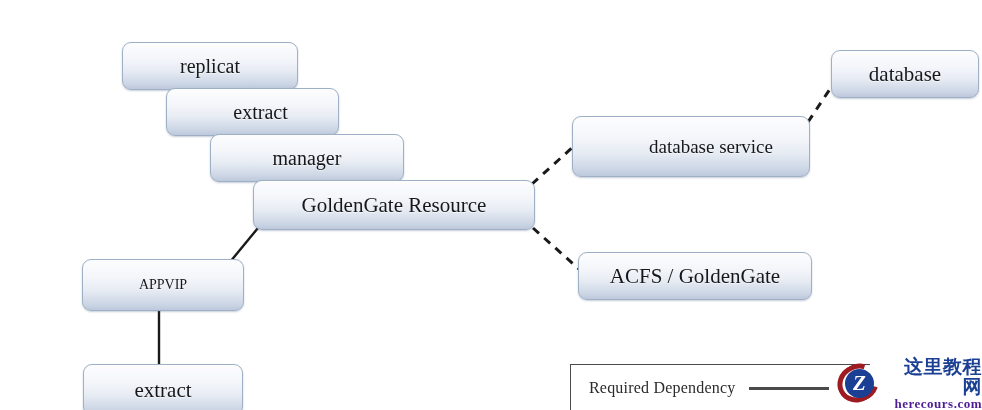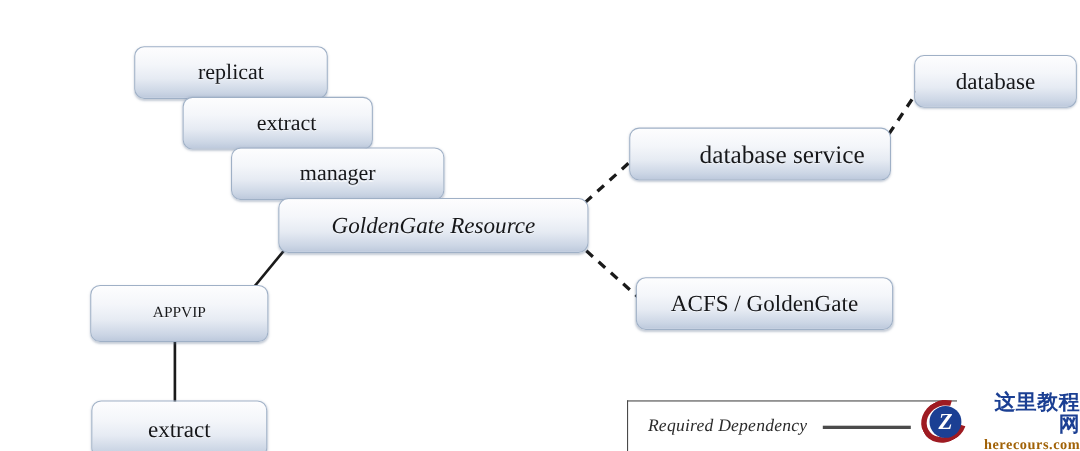--- a/index.html
+++ b/index.html
@@ -61,21 +61,20 @@
     border: 1px solid #4a4a4a;
     border-right: none;
     background: #ffffff;
   }
   .legend-row {
     position: absolute;
     left: 18px;
     display: flex;
     align-items: center;
     gap: 14px;
-    font-style: italic;
   }
   .legend-text {
     font-size: 16px;
     color: #2b2b2b;
     letter-spacing: 0.2px;
   }
   .legend-sample {
     display: block;
     width: 80px;
     height: 0;
@@ -137,21 +136,21 @@
     line-height: 1.05;
   }
   .wm-cn {
     color: #1b3f93;
     font-family: "DejaVu Sans", sans-serif;
     font-weight: bold;
     font-size: 19px;
     letter-spacing: 0.5px;
   }
   .wm-url {
-    color: #a16207;
+    color: #4c1d95;
     font-family: "Liberation Serif", serif;
     font-weight: bold;
     font-size: 13px;
     letter-spacing: 0.5px;
   }
 </style>
 </head>
 <body>
 
 <div id="canvas">
@@ -169,30 +168,30 @@
   <div id="nodes-layer">
       <div class="node" style="left: 122px; top: 42px; width: 176px; height: 48px; font-size: 20px;">
         <span class="node-label">replicat</span>
       </div>
       <div class="node" style="left: 166px; top: 88px; width: 173px; height: 48px; font-size: 20px; padding-left: 16px;">
         <span class="node-label">extract</span>
       </div>
       <div class="node" style="left: 210px; top: 134px; width: 194px; height: 48px; font-size: 20px;">
         <span class="node-label">manager</span>
       </div>
-      <div class="node" style="left: 253px; top: 180px; width: 282px; height: 50px; font-size: 21px; font-style: italic;">
+      <div class="node" style="left: 253px; top: 180px; width: 282px; height: 50px; font-size: 21px;">
         <span class="node-label">GoldenGate Resource</span>
       </div>
       <div class="node" style="left: 82px; top: 259px; width: 162px; height: 52px; font-size: 14px;">
         <span class="node-label">APPVIP</span>
       </div>
       <div class="node" style="left: 83px; top: 364px; width: 160px; height: 52px; font-size: 21px;">
         <span class="node-label">extract</span>
       </div>
-      <div class="node" style="left: 572px; top: 116px; width: 238px; height: 48px; font-size: 23px; padding-left: 40px;">
+      <div class="node" style="left: 572px; top: 116px; width: 238px; height: 61px; font-size: 19px; padding-left: 40px;">
         <span class="node-label">database service</span>
       </div>
       <div class="node" style="left: 831px; top: 50px; width: 148px; height: 48px; font-size: 21px;">
         <span class="node-label">database</span>
       </div>
       <div class="node" style="left: 578px; top: 252px; width: 234px; height: 48px; font-size: 21px;">
         <span class="node-label">ACFS / GoldenGate</span>
       </div>
     </div>
 

